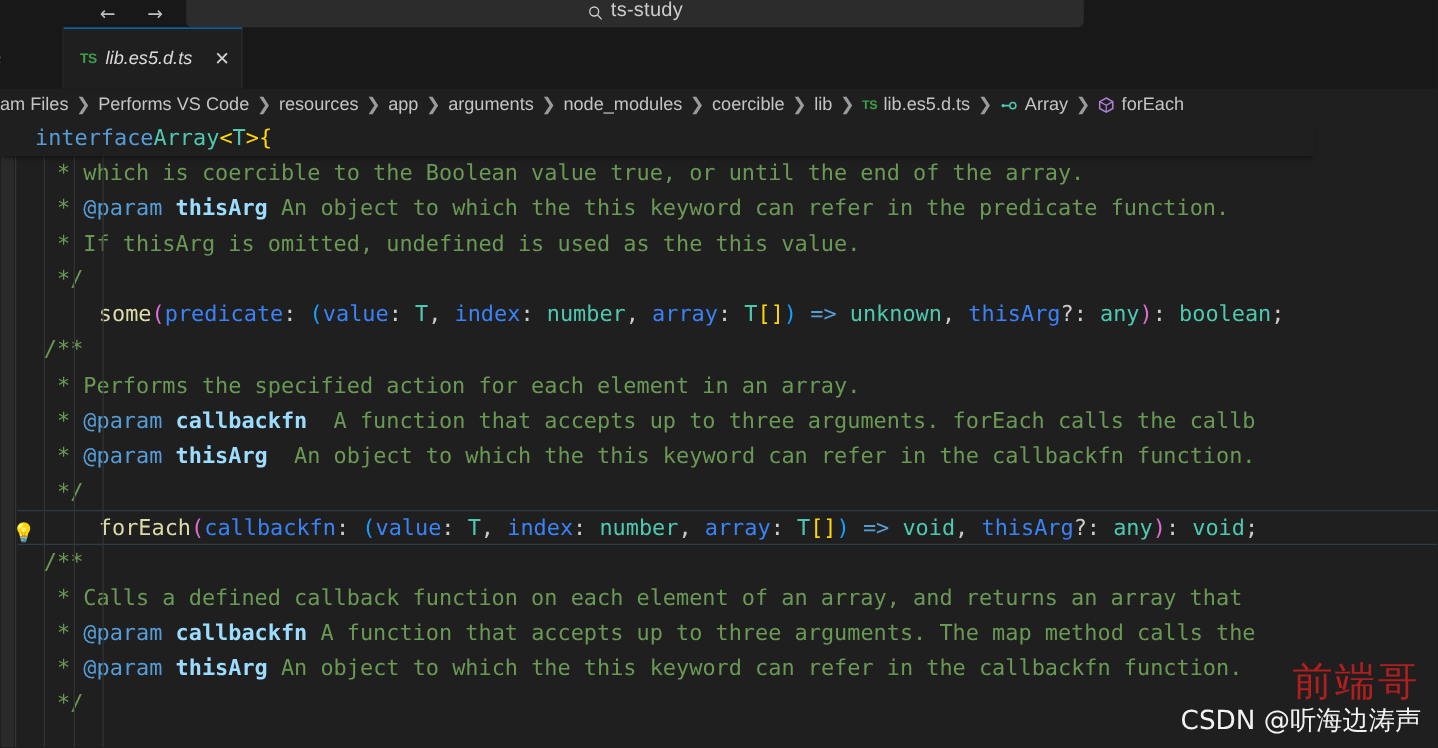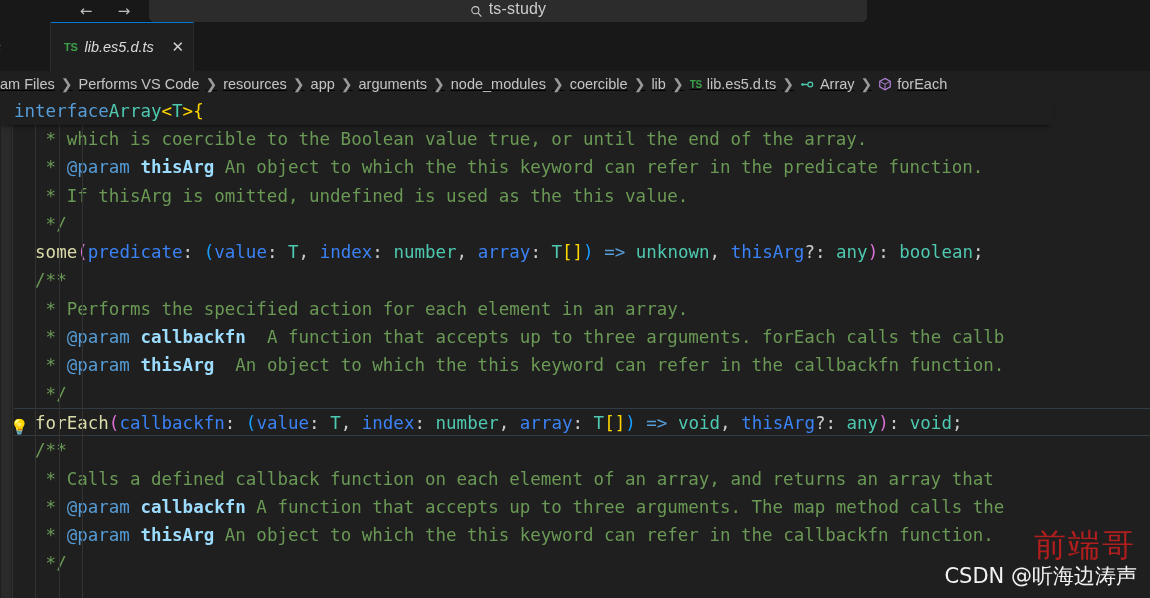--- a/index.html
+++ b/index.html
@@ -91,21 +91,20 @@
 
   
   #breadcrumb {
     position: absolute; top: 71px; left: 0;
     width: 1094px; height: 26px;
     background: #1f1f1f;
     display: flex; align-items: center;
     padding-left: 0px;
     overflow: hidden;
     white-space: nowrap;
-    text-decoration: underline;
   }
   .crumb {
     color: #c4c4c4; font-size: 14.5px;
     font-family: "Liberation Sans", sans-serif;
     display: inline-flex; align-items: center; gap: 5px;
   }
   .crumb-sep {
     color: #9a9a9a; font-size: 14px;
     margin: 0 6px;
     font-family: "DejaVu Sans", sans-serif;
@@ -119,21 +118,21 @@
   
   #sticky {
     position: absolute; top: 97px; left: 0;
     width: 1052px; height: 28px;
     background: #1f1f1f;
     box-shadow: 0 3px 4px -2px rgba(0,0,0,.55);
     z-index: 6;
     display: flex; align-items: center;
     font-family: "DejaVu Sans Mono", monospace;
     font-size: 17.5px;
-    padding-left: 14px;
+    padding-left: 28px;
   }
 
   
   #editor {
     position: absolute; top: 125px; left: 0;
     width: 1150px; height: 473px;
     background: #1f1f1f;
     overflow: hidden;
   }
   #left-scrollbar {
@@ -181,21 +180,21 @@
   }
   #guides {
     position: absolute; left: 0; top: 0;
     width: 200px; height: 473px;
     pointer-events: none; z-index: 1;
   }
 
   
   .t-kw      { color: #569cd6; }
   .t-type    { color: #4ec9b0; }
-  .t-fn      { color: #dcdcaa; }
+  .t-fn      { color: #dcdcaa; padding-left: 44px; }
   .t-var     { color: #3b82f6; }
   .t-punc    { color: #cccccc; }
   .t-cmt     { color: #6a9955; }
   .t-cmtkw   { color: #569cd6; }
   .t-cmtprm  { color: #9cdcfe; font-weight: bold; }
   .t-br1     { color: #ffd700; }
   .t-br2     { color: #da70d6; }
   .t-br3     { color: #179fff; }
   .t-arrow   { color: #569cd6; }
   .t-white   { color: #d4d4d4; }

